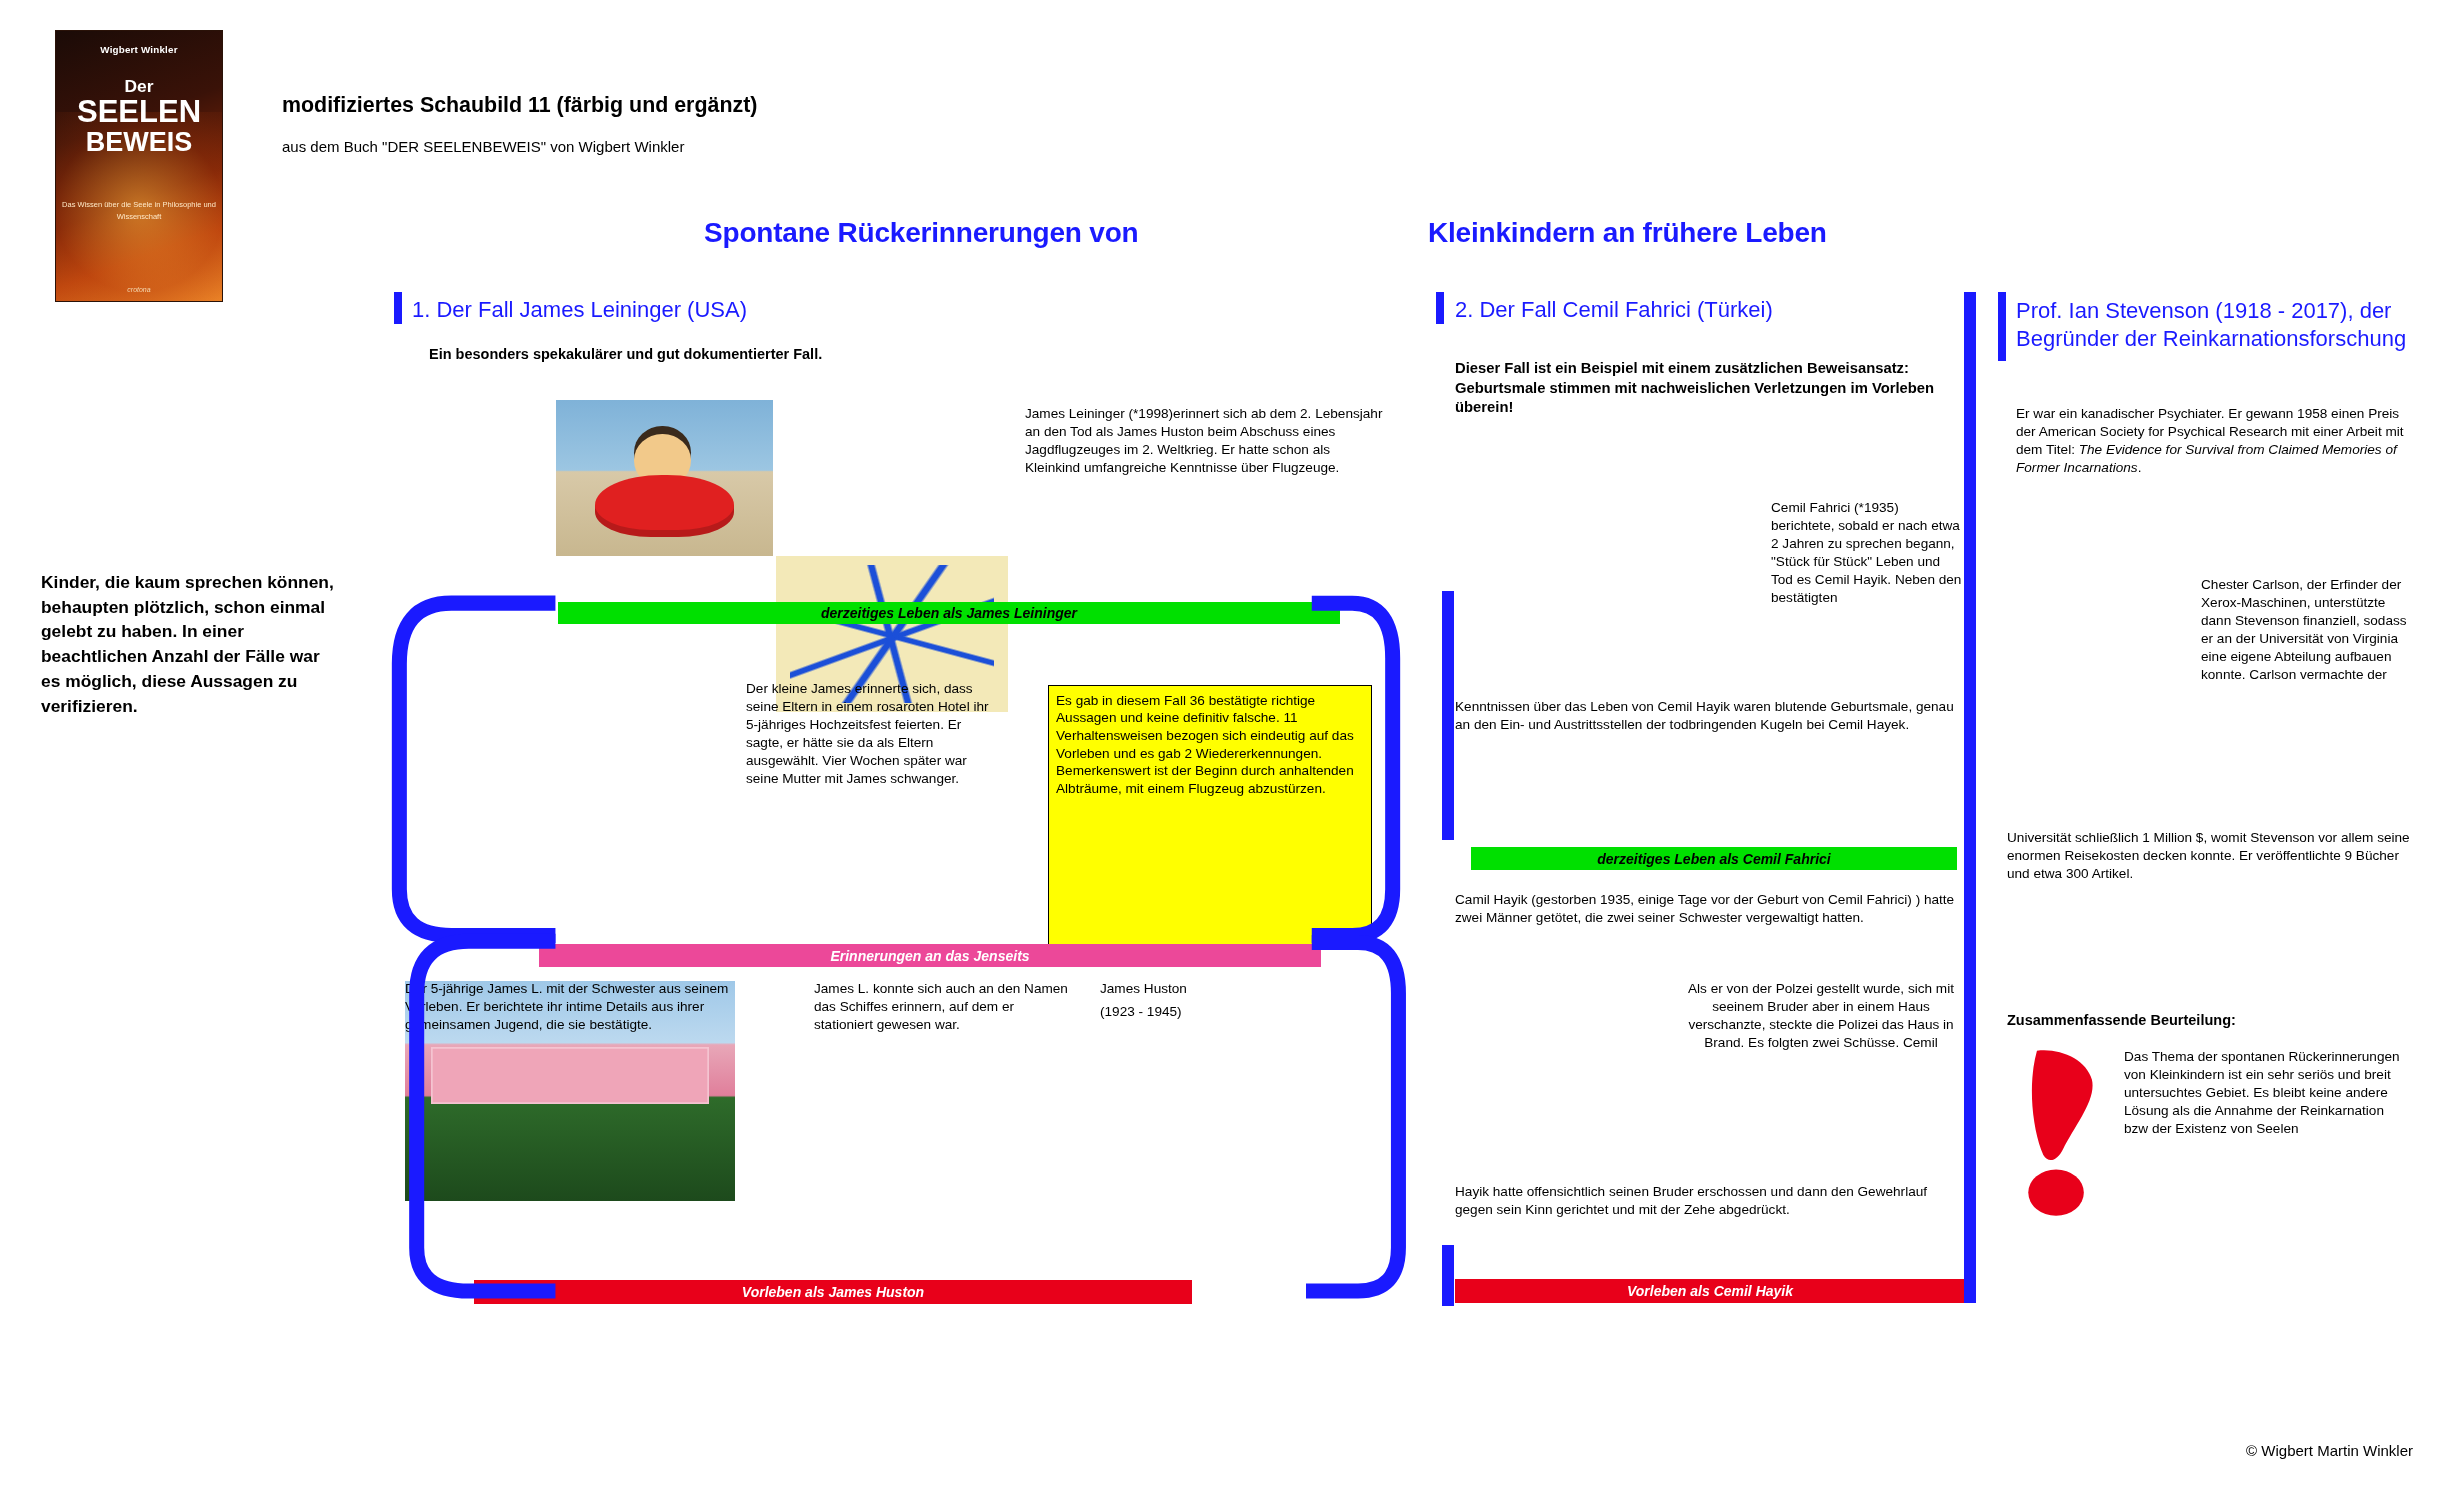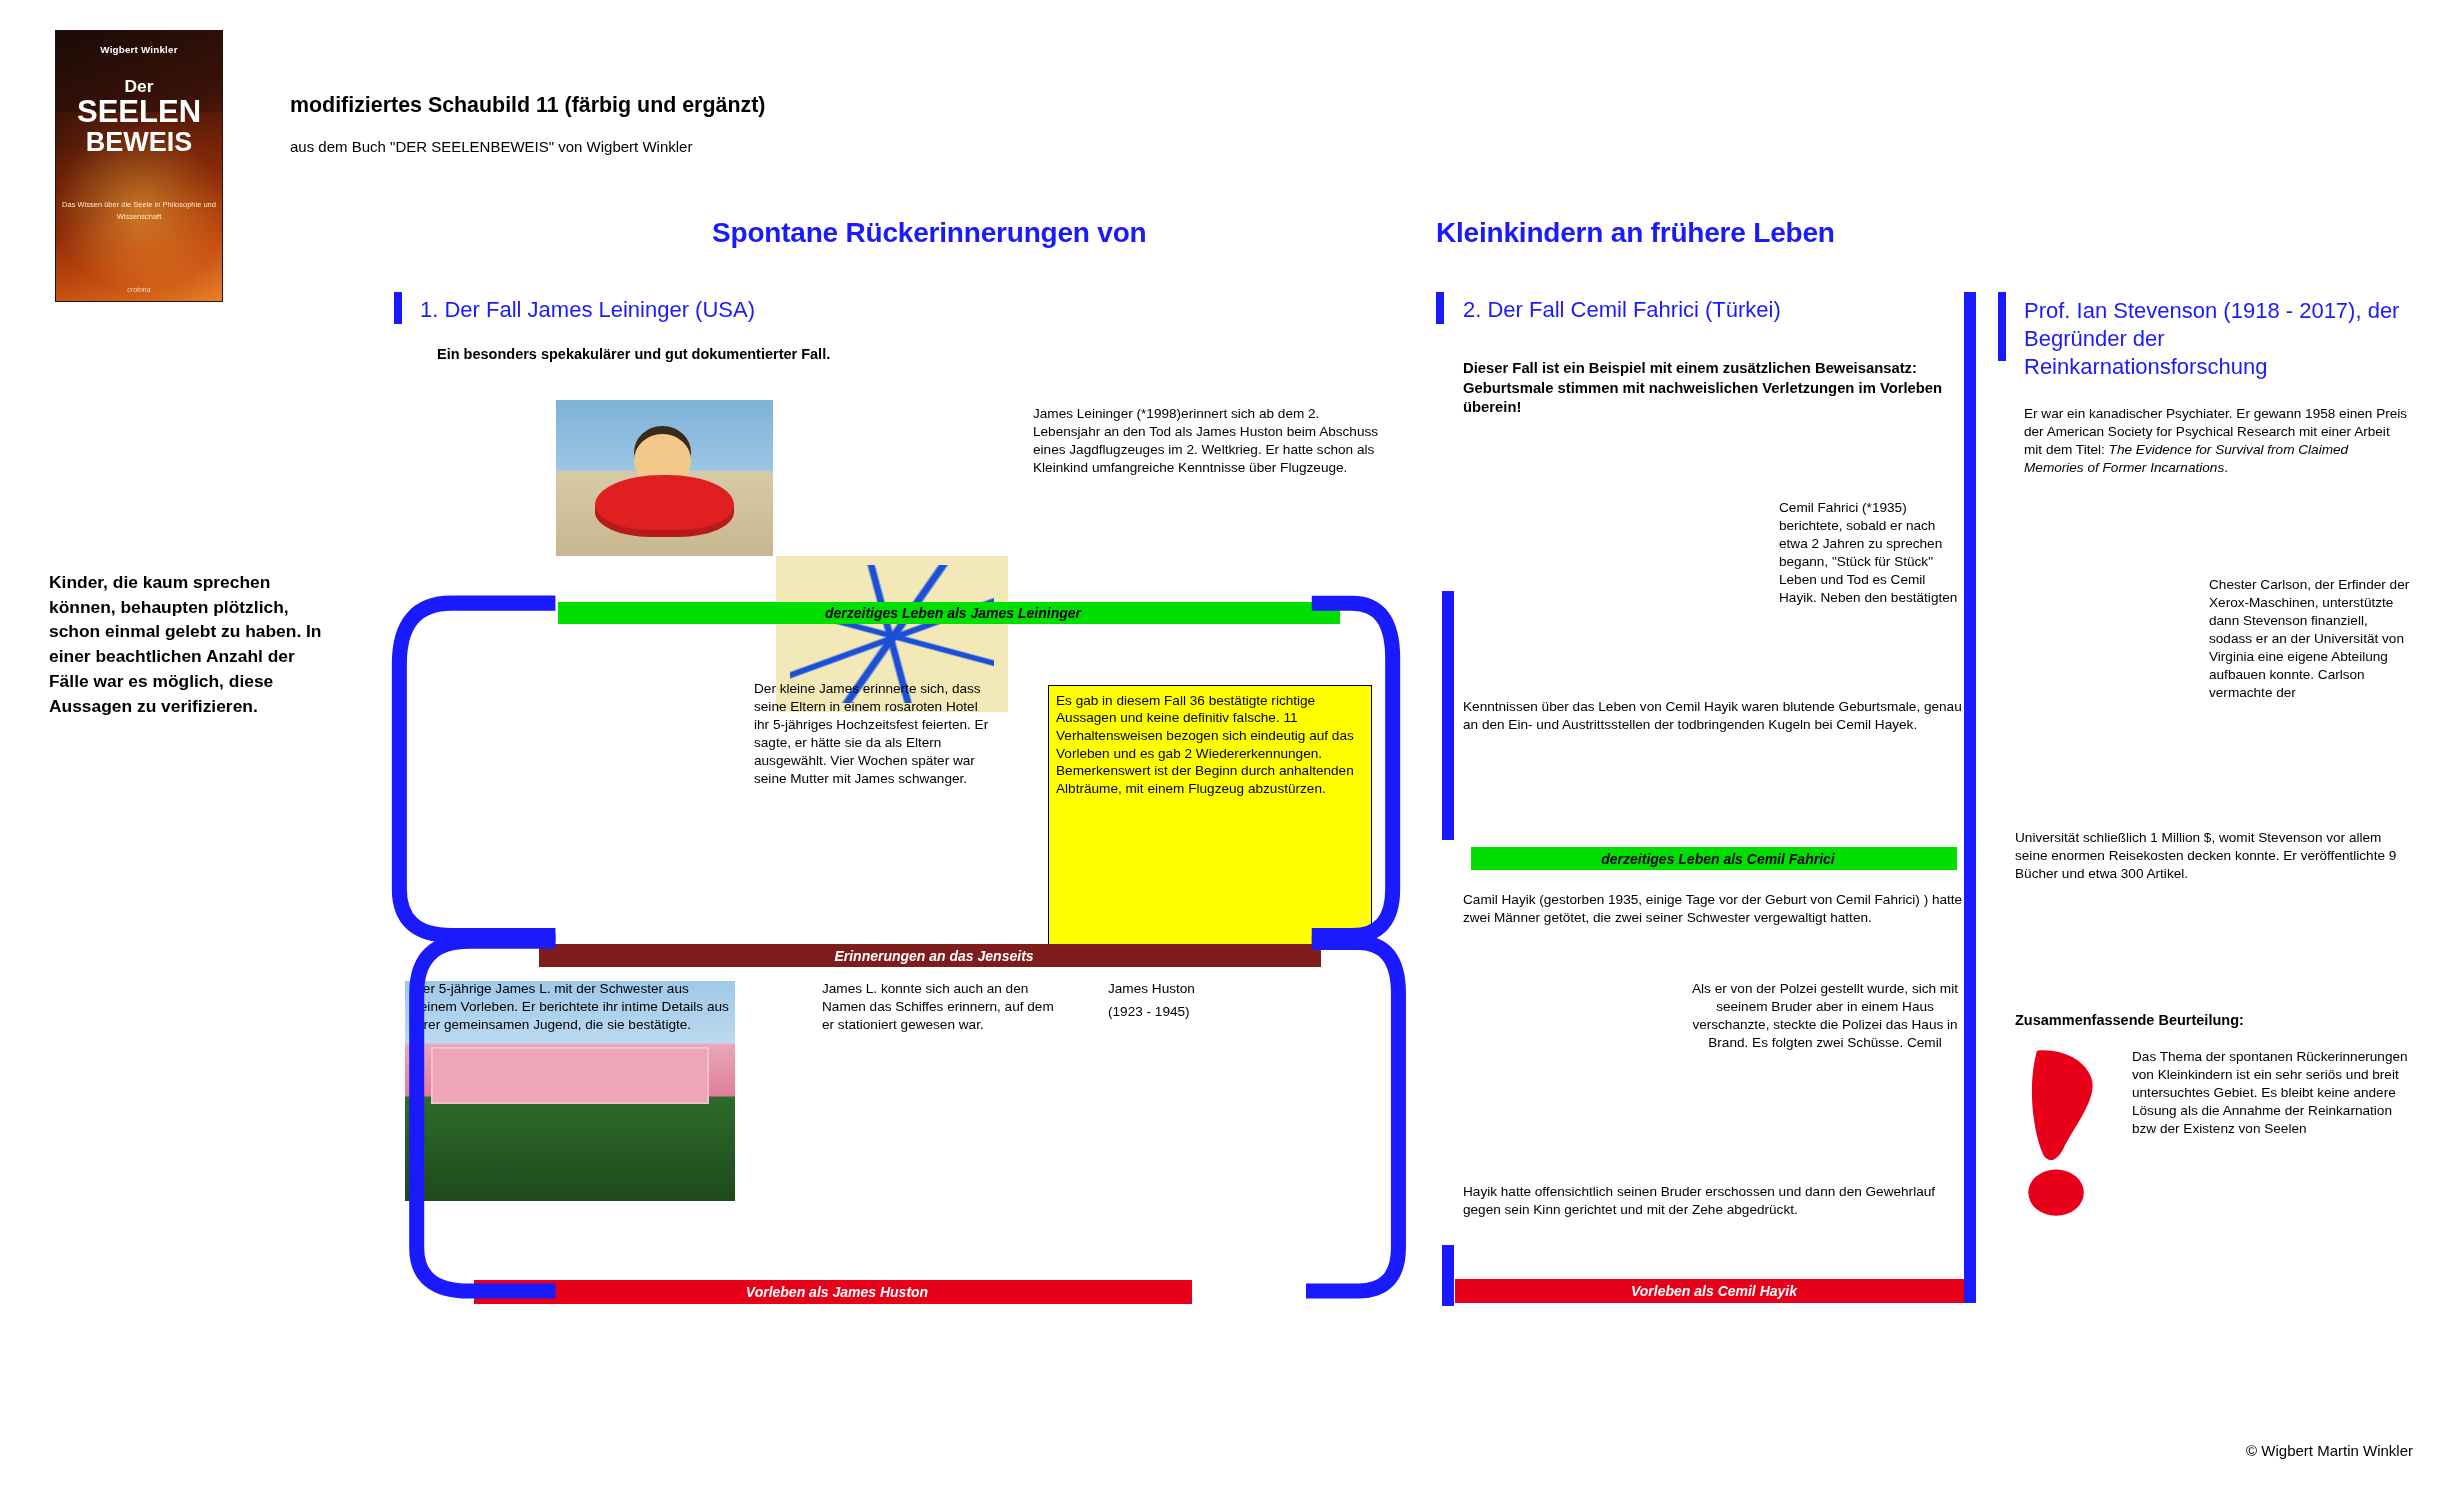--- a/index.html
+++ b/index.html
@@ -5,21 +5,21 @@
   * { box-sizing: border-box; }
   html, body { margin:0; padding:0; }
   body {
     width: 2462px; height: 1505px;
     background: #ffffff;
     font-family: "Liberation Sans", sans-serif;
     color: #000000;
     position: relative;
     overflow: hidden;
   }
-  .abs { position: absolute; padding-left: 8px; }
+  .abs { position: absolute; }
 
   
   .book-cover {
     left: 55px; top: 30px; width: 168px; height: 272px;
     background: linear-gradient(160deg,#1b0b07 0%, #3a1208 35%, #7a2408 60%, #c24a10 78%, #f08a2a 100%);
     border: 0.6px solid #2a1208;
     overflow: hidden;
   }
   .book-author {
     position:absolute; top:12.7px; left:0; width:100%;
@@ -176,21 +176,21 @@
 
 <div class="abs tx" style="left:1025px; top:405px; width:359px;">James Leininger (*1998)erinnert sich ab dem 2. Lebensjahr an den Tod als James Huston beim Abschuss eines Jagdflugzeuges im 2. Weltkrieg. Er hatte schon als Kleinkind umfangreiche Kenntnisse über Flugzeuge.</div>
 
 <div class="abs banner green" style="left:558px; top:602px; width:782px; height:22px;">derzeitiges Leben als James Leininger</div>
 
 <div class="abs photo ph-hotel" style="left:405px; top:669px; width:330px; height:220px;"></div>
 <div class="abs tx" style="left:746px; top:680px; width:249px;">Der kleine James erinnerte sich, dass seine Eltern in einem rosaroten Hotel ihr 5-jähriges Hochzeitsfest feierten. Er sagte, er hätte sie da als Eltern ausgewählt. Vier Wochen später war seine Mutter mit James schwanger.</div>
 
 <div class="abs yellowbox" style="left:1048px; top:660px; width:324px; height:261px;margin-top:25px;">Es gab in diesem Fall 36 bestätigte richtige Aussagen und keine definitiv falsche. 11 Verhaltensweisen bezogen sich eindeutig auf das Vorleben und es gab 2 Wiedererkennungen. Bemerkenswert ist der Beginn durch anhaltenden Albträume, mit einem Flugzeug abzustürzen.</div>
 
-<div class="abs banner" style="left:539px; top:944px; width:782px; height:23px; background:#7f1d1d; color:#ffffff;">Erinnerungen an das Jenseits</div>
+<div class="abs banner" style="left:539px; top:944px; width:782px; height:23px; background:#ec4899; color:#ffffff;">Erinnerungen an das Jenseits</div>
 
 <div class="abs tx" style="left:405px; top:980px; width:324px;">Der 5-jährige James L. mit der Schwester aus seinem Vorleben. Er berichtete ihr intime Details aus ihrer gemeinsamen Jugend, die sie bestätigte.</div>
 <div class="abs tx" style="left:814px; top:980px; width:255px;">James L. konnte sich auch an den Namen das Schiffes erinnern, auf dem er stationiert gewesen war.</div>
 <div class="abs tx" style="left:1100px; top:980px; width:174px;">James Huston</div>
 <div class="abs tx" style="left:1100px; top:1003px; width:174px;">(1923 - 1945)</div>
 
 <div class="abs banner red" style="left:474px; top:1280px; width:718px; height:24px;">Vorleben als James Huston</div>
 
 <svg class="flow" style="left:382px; top:588px; width:185px; height:724px;" viewBox="0 0 320 1250">
   <path d="M300 25 H120 Q30 25 30 130 V520 Q30 600 120 600 H300" fill="none" stroke="#1a1aff" stroke-width="26"></path>

